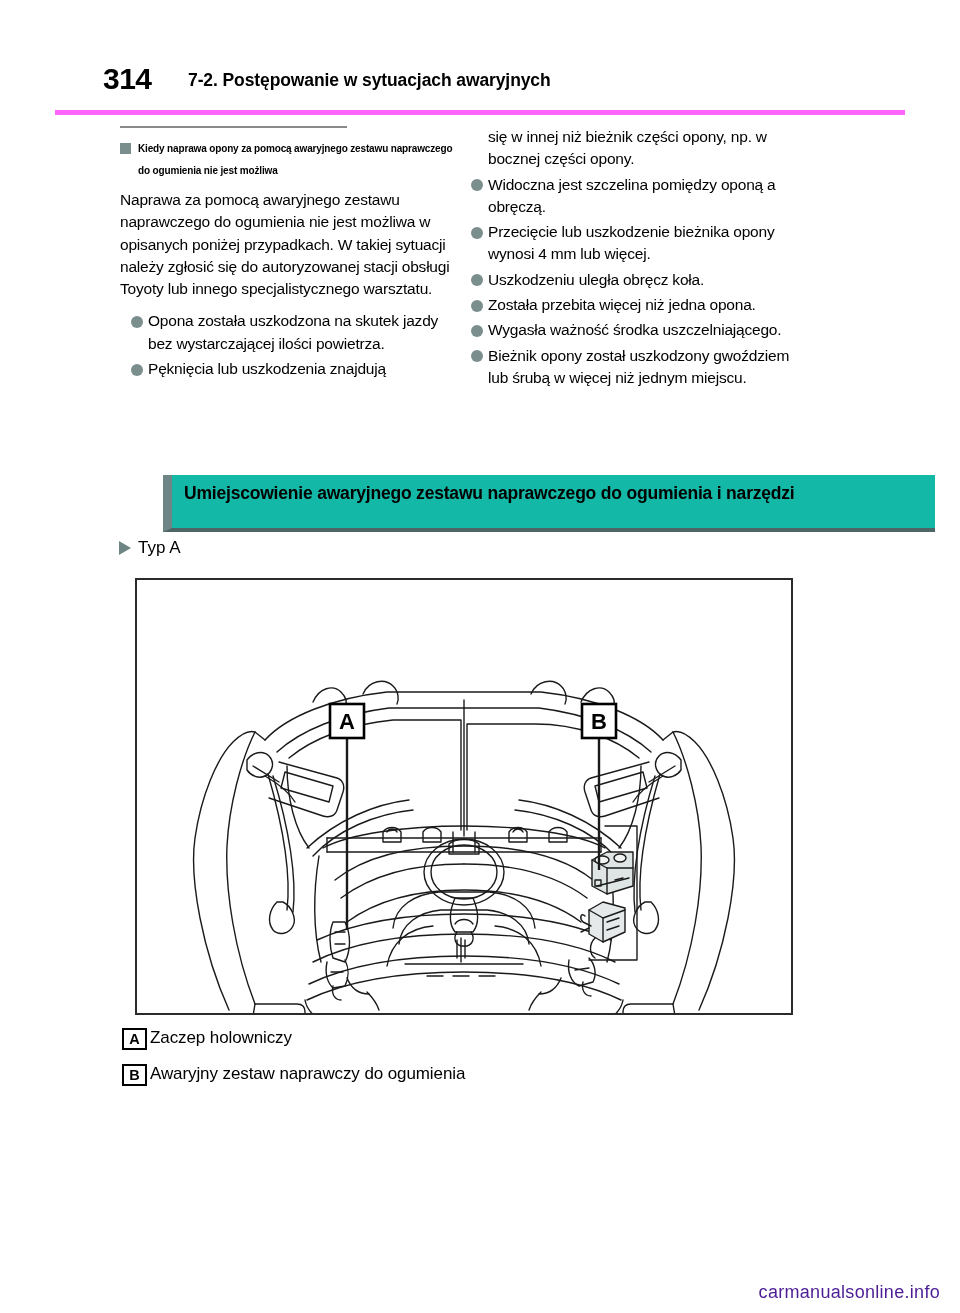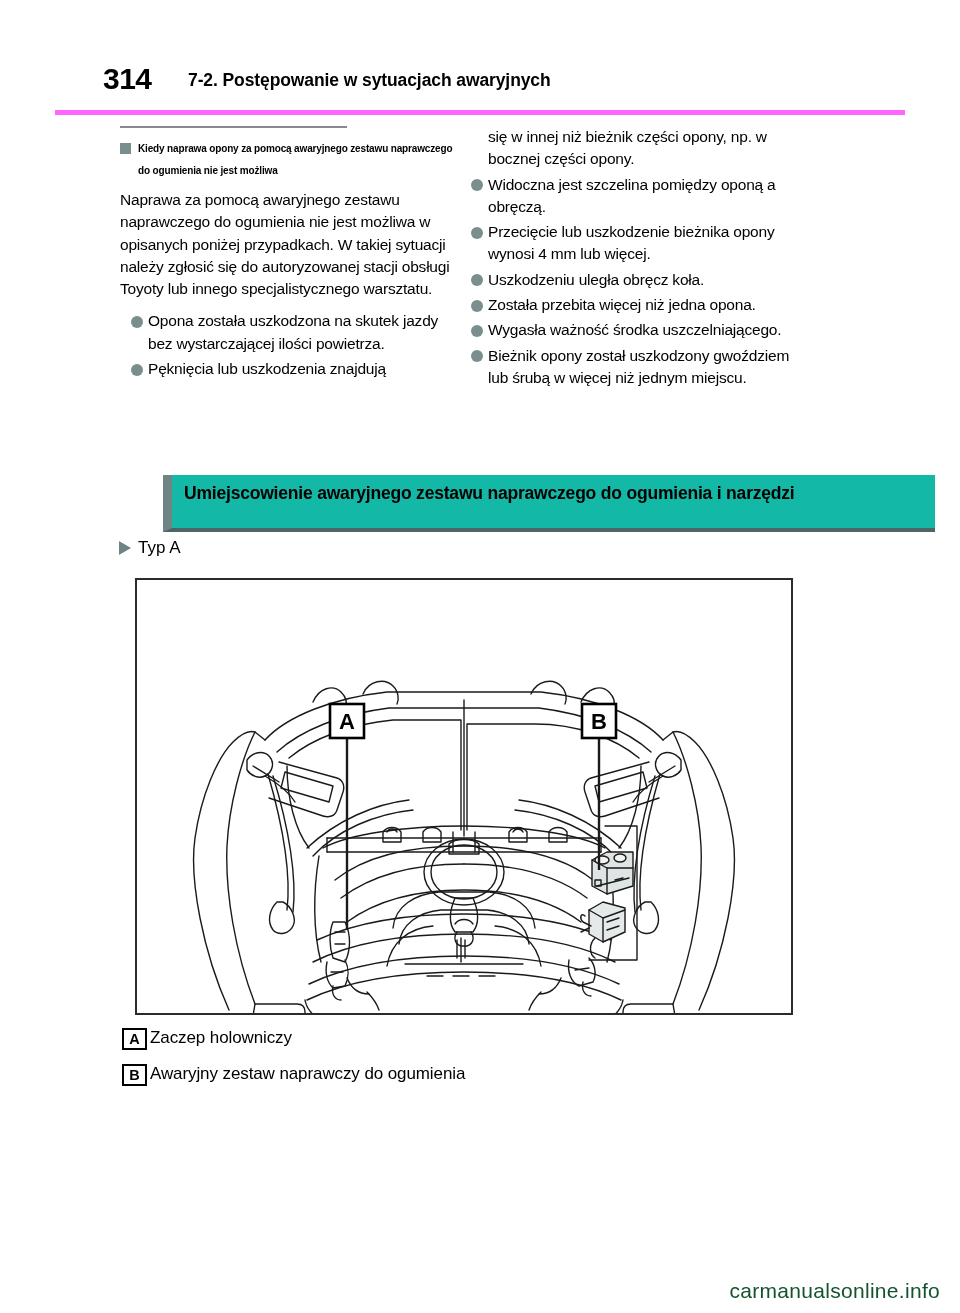--- a/index.html
+++ b/index.html
@@ -203,22 +203,22 @@
     line-height: 23px;
     margin-left: 3px;
     letter-spacing: -0.1px;
   }
 
   
   .watermark {
     position: absolute;
     right: 20px;
     bottom: 10px;
-    font-size: 21px;
-    color: #14532d;
+    font-size: 18px;
+    color: #4c1d95;
     letter-spacing: 0.3px;
   }
 </style>
 </head>
 <body>
 
 <div class="page-header">
   <div class="page-number">314</div>
   <div class="header-title">7-2. Postępowanie w sytuacjach awaryjnych</div>
   <div class="header-rule"></div>

